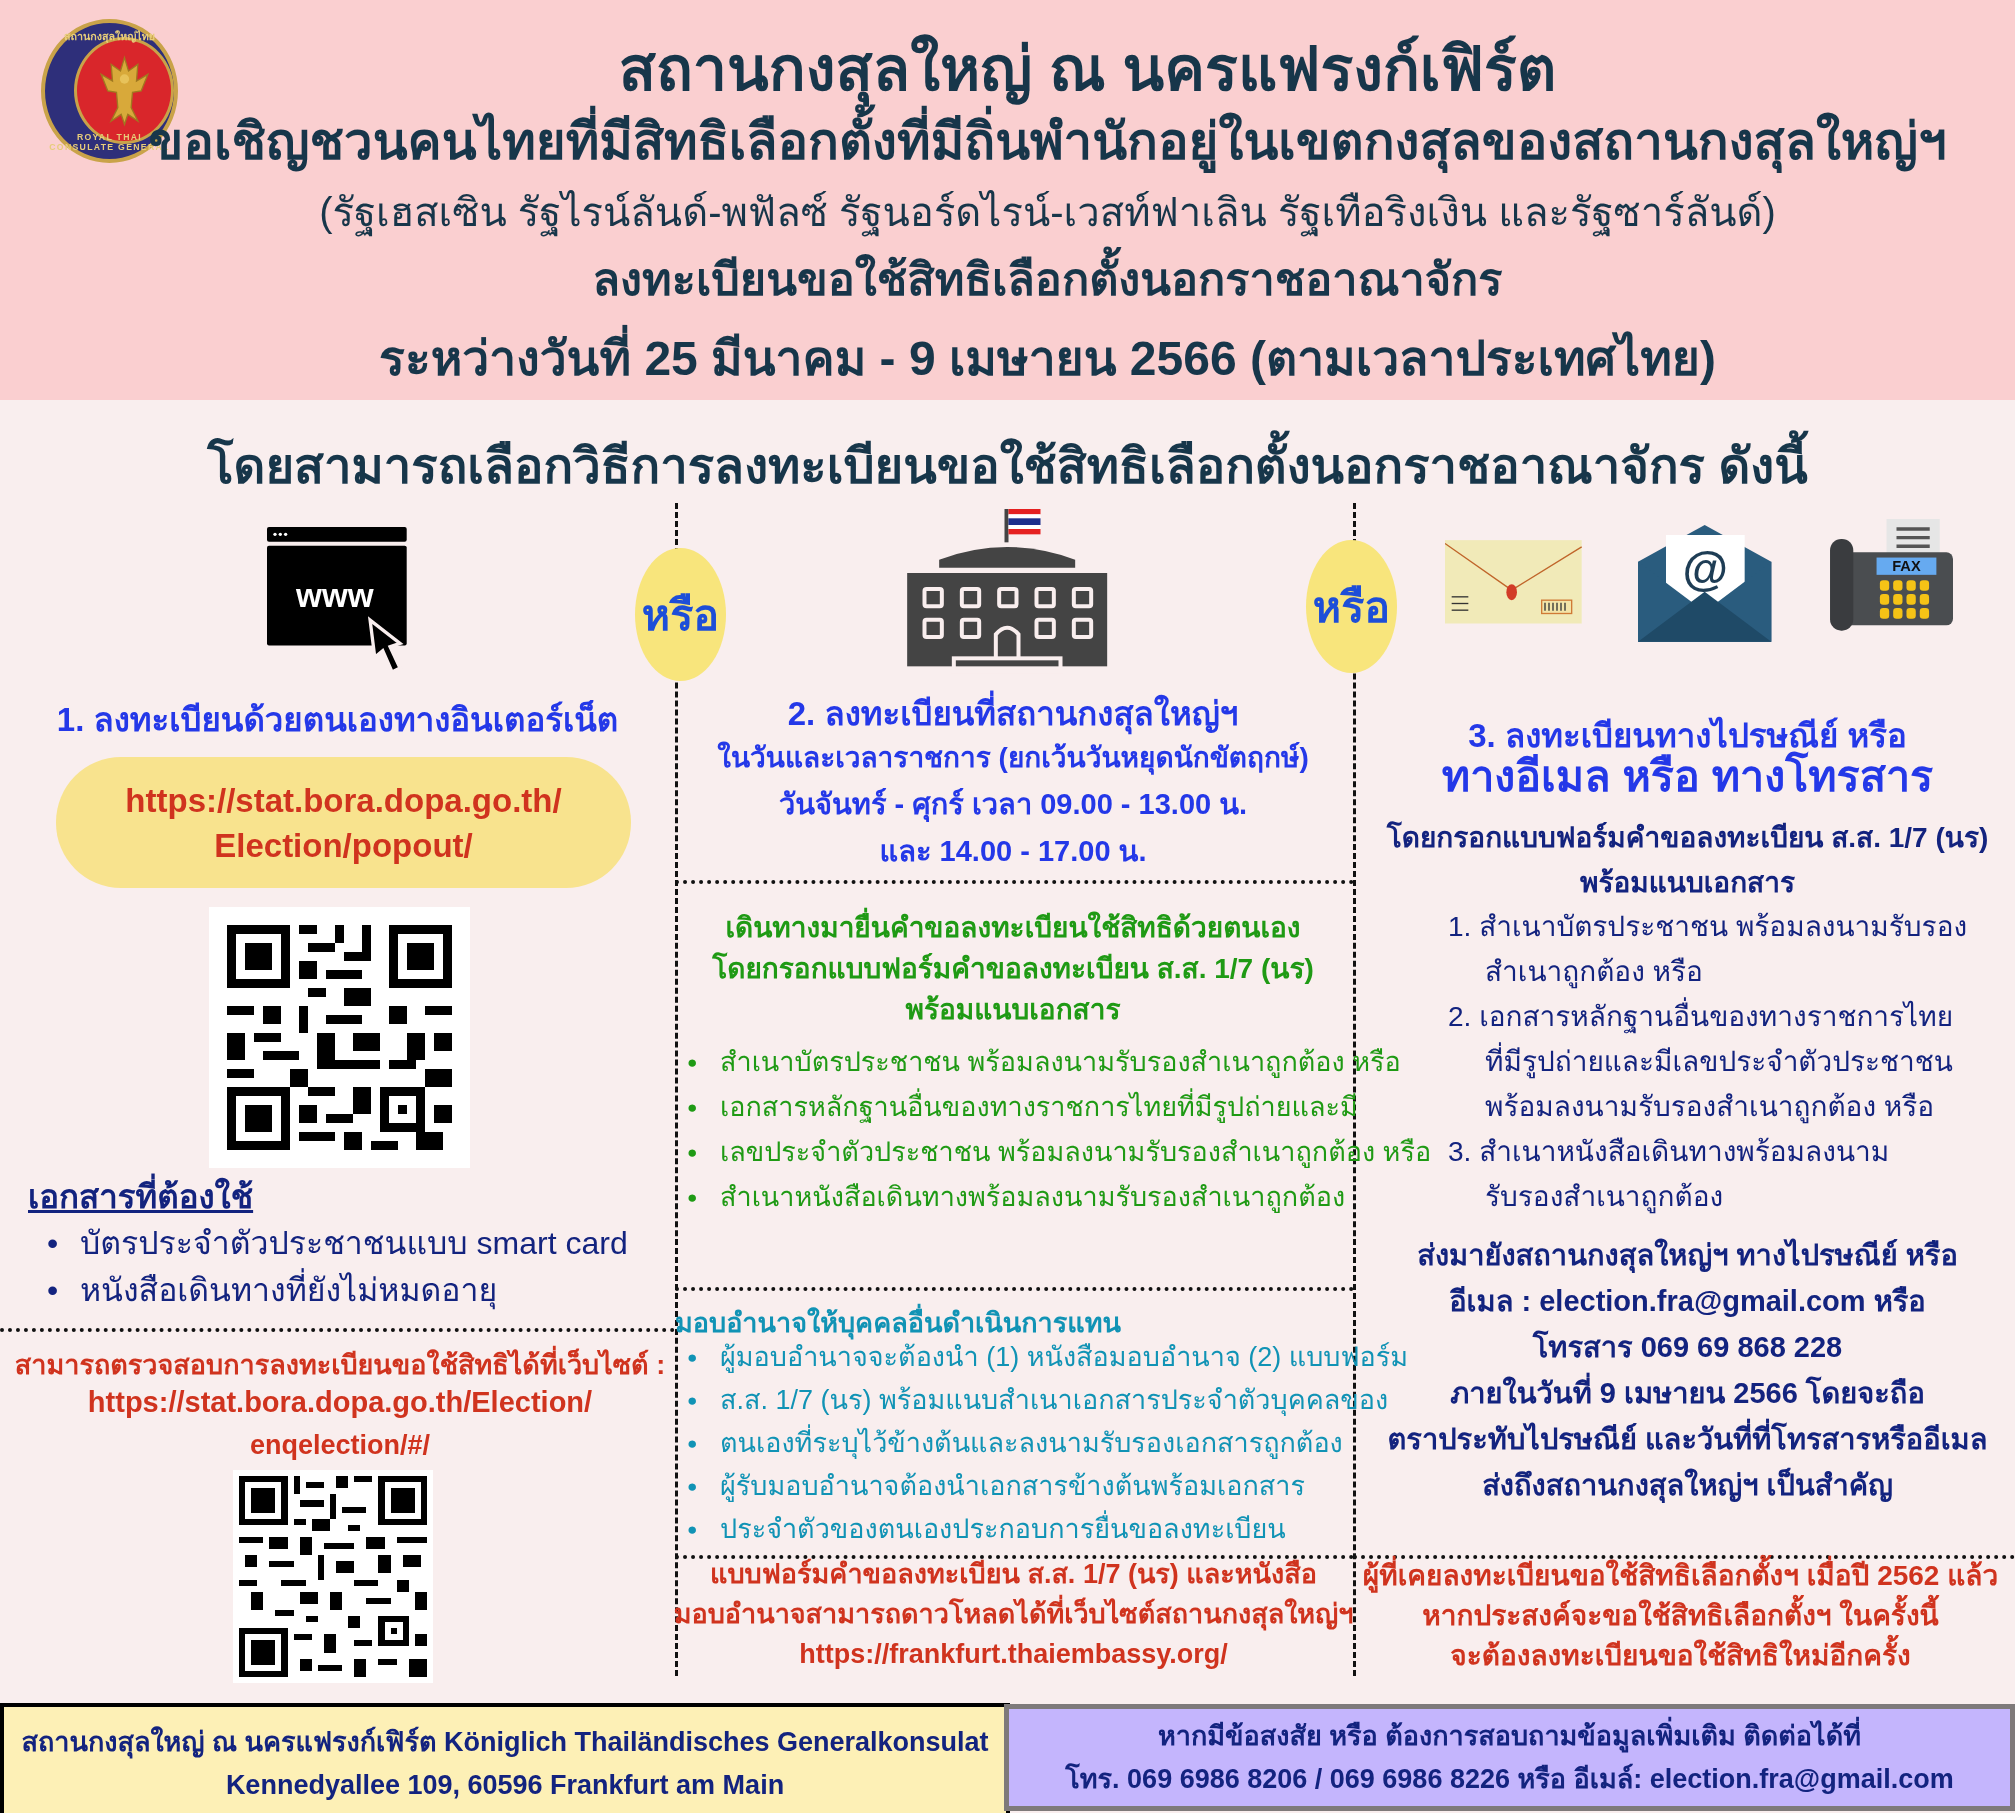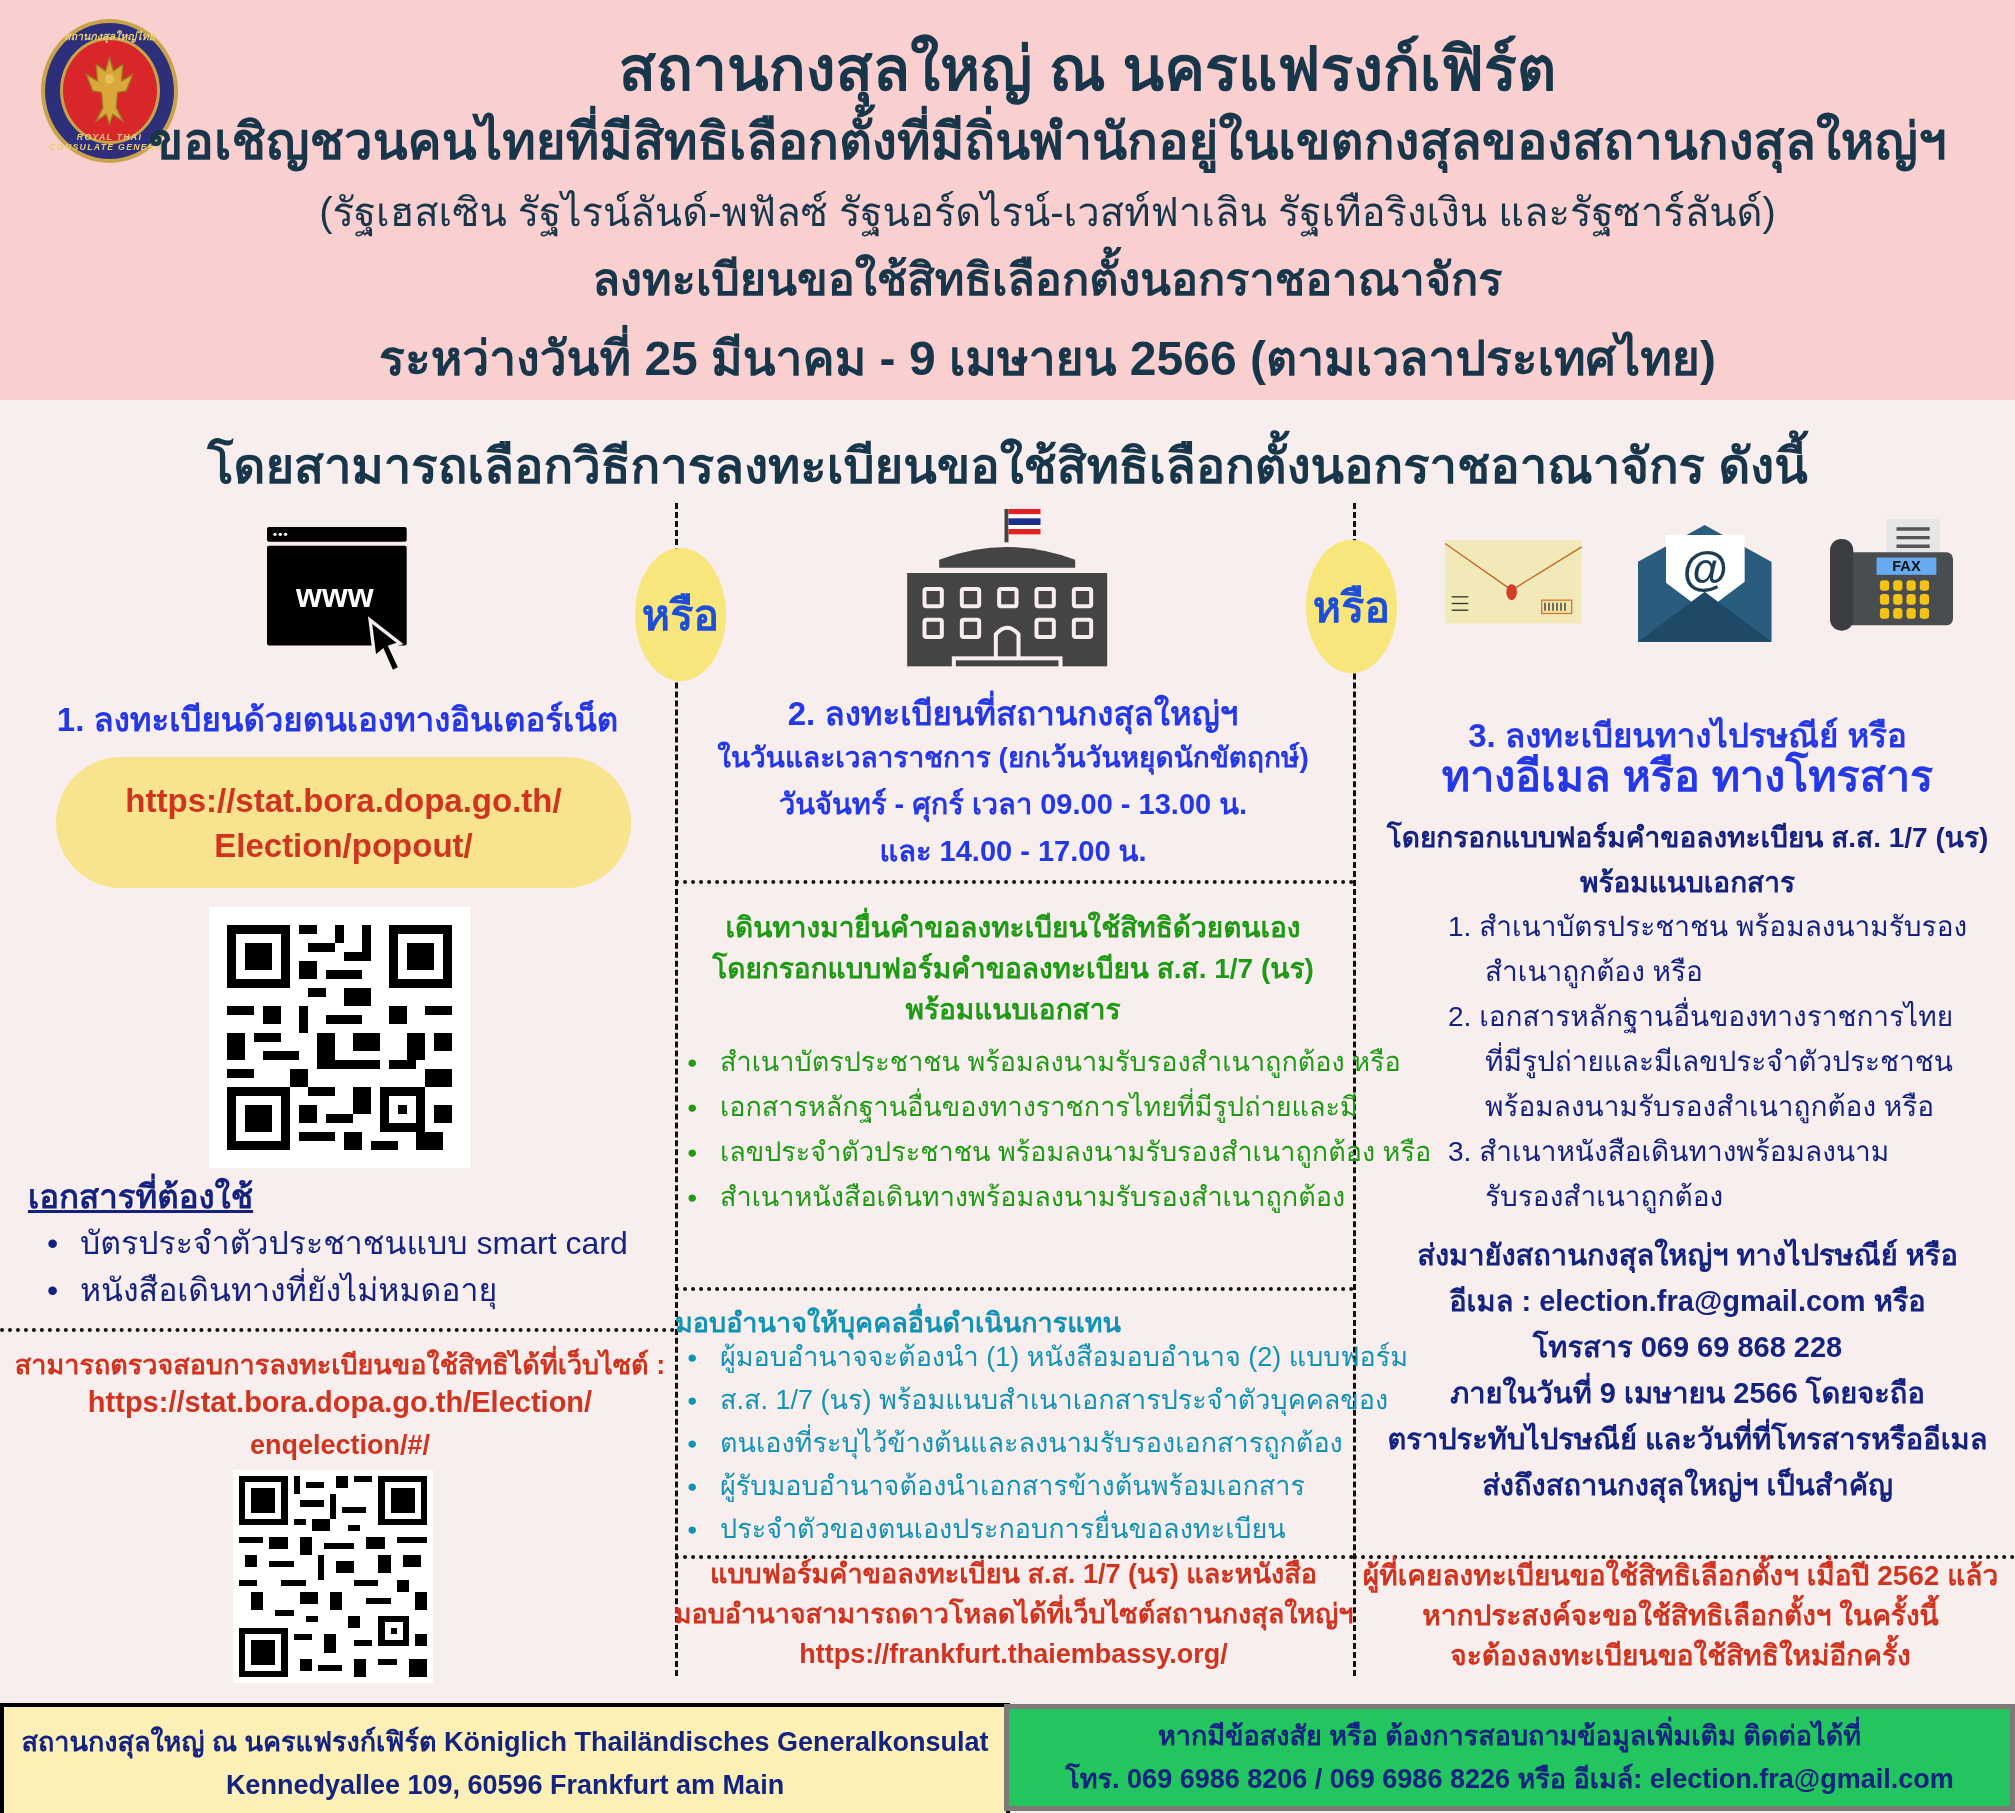--- a/index.html
+++ b/index.html
@@ -2,21 +2,21 @@
 <html style="font-size:10.7px"><head>
 <meta charset="utf-8">
 <style>
   * { box-sizing: border-box; margin: 0; padding: 0; }
   html, body { width: 2015px; height: 1814px; overflow: hidden; }
   body { background: #f9eeee; font-family: "Liberation Sans", "DejaVu Sans", sans-serif; position: relative; }
 
   
   .header { position: absolute; left: 0; top: 0; width: 2015px; height: 400px; background: #facfd0; }
   .seal { position: absolute; left: 41px; top: 18.7px; width: 137px; height: 144px; border-radius: 50%;
-          background: #2e2f7a; border: 4px solid #c9a349; display: flex; align-items: center; justify-content: center; font-style: italic; }
+          background: #2e2f7a; border: 4px solid #c9a349; display: flex; align-items: center; justify-content: flex-end; }
   .seal-inner { width: 100px; height: 107px; border-radius: 50%; background: #d9262b; border: 3.3px solid #c9a349;
           display: flex; align-items: center; justify-content: center; }
   .seal-inner svg { width: 67px; height: 80px; }
   .seal-text-top { position: absolute; top: 5.3px; width: 100%; text-align: center; color: #e7cd7a; font-size: 10.7px; font-weight: bold; }
   .seal-text-bot { position: absolute; bottom: 6.7px; width: 100%; text-align: center; color: #e7cd7a; font-size: 8.7px; font-weight: bold; letter-spacing: 1.3px; }
 
   .h-line { position: absolute; left: 0; width: 2015px; text-align: center; color: #17364a; font-weight: bold; white-space: nowrap; }
   .h1 { top: 20px; font-size: 61px; left: 80px; }
   .h2 { top: 100px; font-size: 51px; left: 40px; }
   .h3 { top: 180px; font-size: 40px; font-weight: normal; left: 40px; }
@@ -68,21 +68,21 @@
   .c3-form { position: absolute; left: 1360px; width: 655px; text-align: center; color: #13237f; font-weight: bold; font-size: 28px; line-height: 45px; white-space: nowrap; }
   .c3-list { position: absolute; left: 1448px; top: 904px; color: #13237f; font-size: 28px; line-height: 45px; list-style: none; }
   .c3-list li { white-space: nowrap; }
   .c3-list .indent { padding-left: 37px; }
   .c3-send { position: absolute; left: 1360px; width: 655px; top: 1232px; text-align: center; color: #13237f; font-weight: bold; font-size: 29px; line-height: 46px; white-space: nowrap; }
   .c3-note { position: absolute; left: 1346px; width: 669px; top: 1556px; text-align: center; color: #d0331e; font-weight: bold; font-size: 28px; line-height: 40px; white-space: nowrap; }
 
   
   .foot-left { position: absolute; left: 0; top: 1703px; width: 1010px; height: 121px; background: #fdf0b6; border: 4px solid #000;
                display: flex; flex-direction: column; align-items: center; justify-content: center; color: #13237f; font-weight: bold; font-size: 27px; line-height: 43px; white-space: nowrap; }
-  .foot-right { position: absolute; left: 1004px; top: 1704px; width: 1011px; height: 107px; background: #22c55e; border: 5.3px solid #7f7a7a;
+  .foot-right { position: absolute; left: 1004px; top: 1704px; width: 1011px; height: 107px; background: #c4b5fd; border: 5.3px solid #7f7a7a;
                display: flex; flex-direction: column; align-items: center; justify-content: center; color: #13237f; font-weight: bold; font-size: 27px; line-height: 43px; white-space: nowrap; }
 </style>
 </head>
 <body>
 
 <div class="header">
   <div class="seal">
     <div class="seal-text-top">สถานกงสุลใหญ่ไทย</div>
     <div class="seal-inner">
       <svg viewBox="0 0 100 120">

